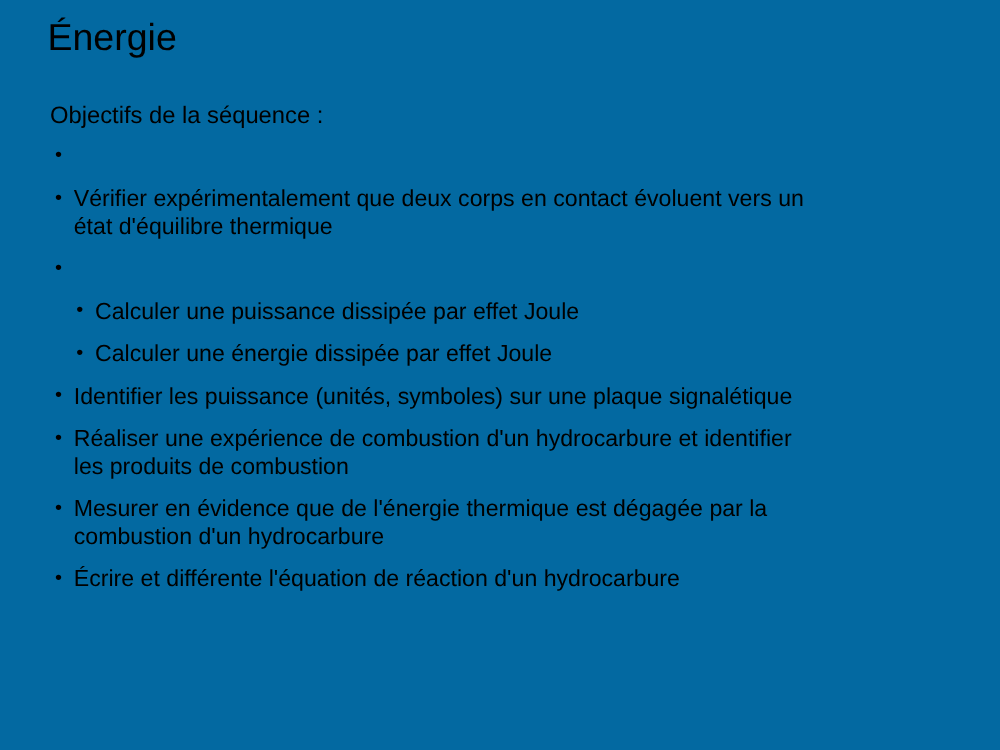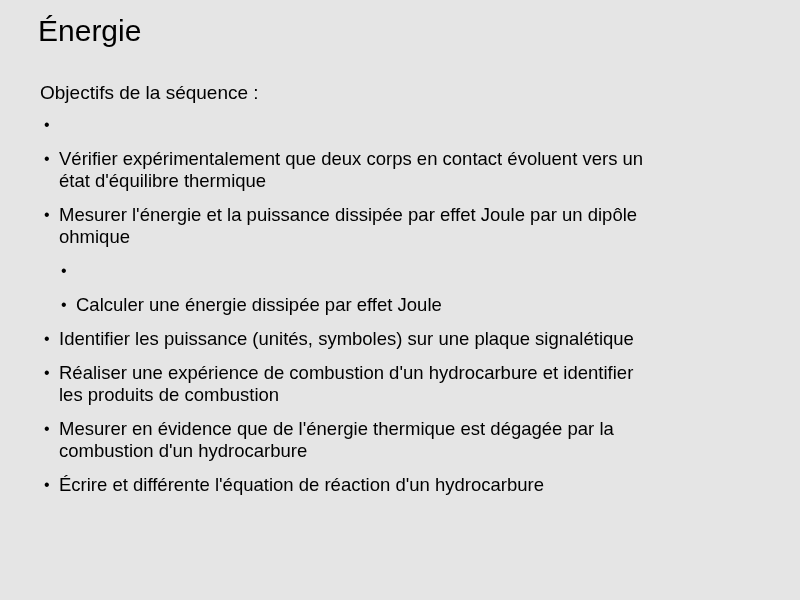--- a/index.html
+++ b/index.html
@@ -4,21 +4,21 @@
 <style>
   html, body {
     margin: 0;
     padding: 0;
     background: #ffffff;
   }
   .slide {
     position: relative;
     width: 800px;
     height: 600px;
-    background: #e5e5e5;
+    background: #0369a1;
     color: #000000;
     font-family: "Liberation Sans", sans-serif;
     overflow: hidden;
   }
   .title {
     position: absolute;
     left: 38px;
     top: 12px;
     margin: 0;
     font-size: 30px;
@@ -76,25 +76,24 @@
     <li class="item l1">
       <span class="bullet">•</span>
     </li>
     <li class="item l1">
       <span class="bullet">•</span>
       <span class="txt">Vérifier expérimentalement que deux corps en contact évoluent vers un
 état d'équilibre thermique</span>
     </li>
     <li class="item l1">
       <span class="bullet">•</span>
-      <span class="txt">Mesurer l'énergie et la puissance dissipée par effet Joule par un dipôle
-ohmique</span>
     </li>
     <li class="item l2">
       <span class="bullet">•</span>
+      <span class="txt">Calculer une puissance dissipée par effet Joule</span>
     </li>
     <li class="item l2">
       <span class="bullet">•</span>
       <span class="txt">Calculer une énergie dissipée par effet Joule</span>
     </li>
     <li class="item l1">
       <span class="bullet">•</span>
       <span class="txt">Identifier les puissance (unités, symboles) sur une plaque signalétique</span>
     </li>
     <li class="item l1">

